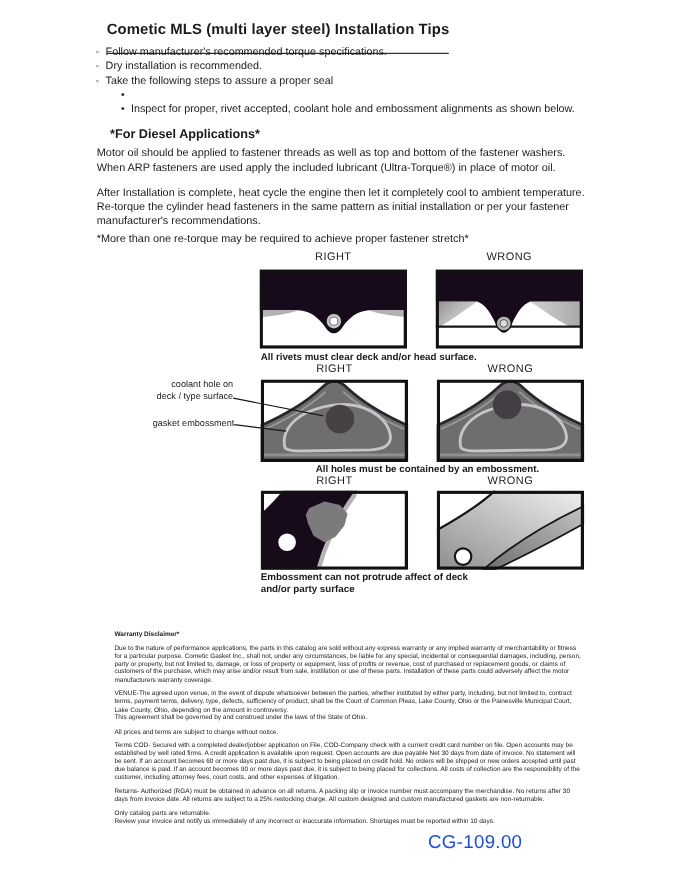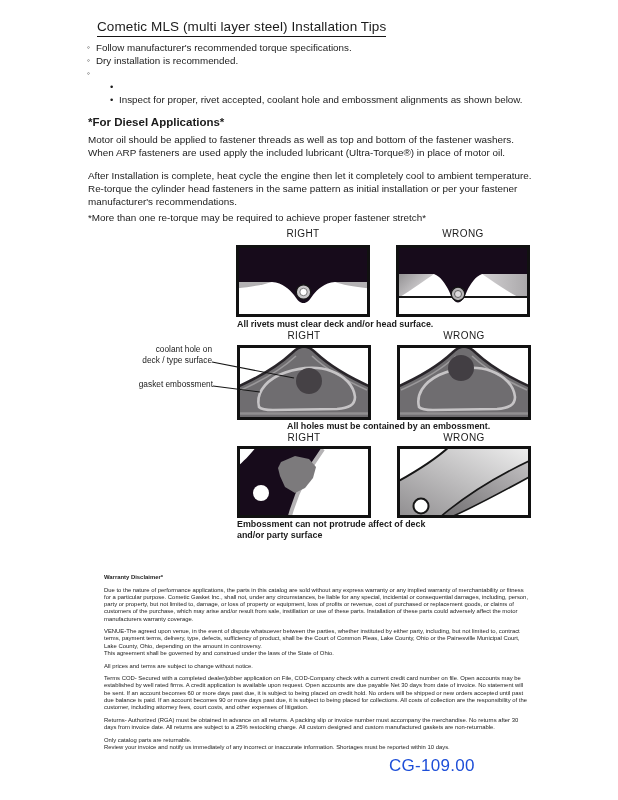--- a/index.html
+++ b/index.html
@@ -2,29 +2,29 @@
 <html><head>
 <meta charset="utf-8">
 <style>
   html,body{margin:0;padding:0;background:#ffffff;}
   .page{
     position:relative;width:618px;height:800px;background:#ffffff;overflow:hidden;
     font-family:"Liberation Sans","DejaVu Sans",sans-serif;color:#1b1b1b;
   }
   .abs{position:absolute;}
   .title{
-    font-size:13.5px;font-weight:normal;letter-spacing:0.1px;margin:0;
-    border-bottom:1.6px solid #161616;padding-bottom:2px;display:inline-block;
+    font-size:13.5px;font-weight:bold;letter-spacing:0.1px;margin:0;
+    border-bottom:1.6px solid #161616;padding-bottom:14px;display:inline-block;
   }
   .bullets{font-size:9.8px;line-height:13px;}
   .b-row{display:flex;}
   .b-mark{width:9px;flex:0 0 9px;text-align:left;font-size:8.5px;}
   .sb-row{display:flex;padding-left:23px;}
   .sb-mark{width:9px;flex:0 0 9px;font-size:9.5px;}
-  .diesel-h{font-size:11.5px;font-weight:bold;}
+  .diesel-h{font-size:11.5px;font-weight:bold;margin-left:12px;}
   .para{font-size:9.9px;line-height:13px;margin:0;}
   .dg-label{font-size:10px;font-weight:500;letter-spacing:0.4px;text-align:center;width:134px;}
   .dg-caption{font-size:8.9px;font-weight:600;line-height:11px;}
   .side-label{font-size:8.3px;line-height:10.5px;text-align:right;}
   .legal{font-size:5.9px;line-height:7.2px;color:#222;}
   .legal p{margin:0 0 5.5px 0;}
   .legal .lg-h{font-weight:bold;margin-bottom:5.5px;}
   .legal .tight{margin-bottom:0;}
   .doc-code{font-size:17px;letter-spacing:0.3px;color:#1d4ed8;}
   svg{display:block;}
@@ -40,20 +40,21 @@
     <div class="b-row">
       <span class="b-mark">◦</span>
       <span>Follow manufacturer's recommended torque specifications.</span>
     </div>
     <div class="b-row">
       <span class="b-mark">◦</span>
       <span>Dry installation is recommended.</span>
     </div>
     <div class="b-row">
       <span class="b-mark">◦</span>
+      <span>Take the following steps to assure a proper seal</span>
     </div>
     <div class="sb-row">
       <span class="sb-mark">•</span>
     </div>
     <div class="sb-row">
       <span class="sb-mark">•</span>
       <span>Inspect for proper, rivet accepted, coolant hole and embossment alignments as shown below.</span>
     </div>
   </div>
 

